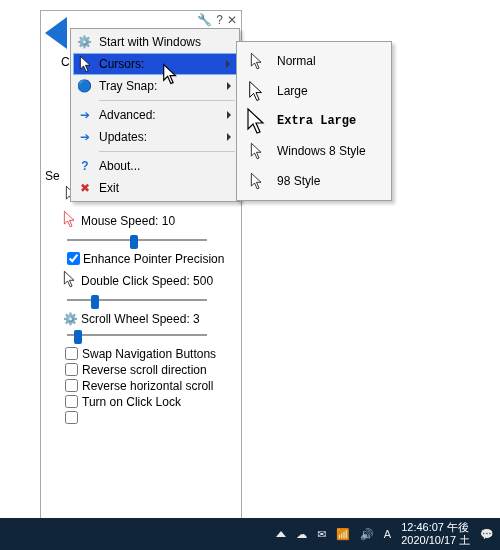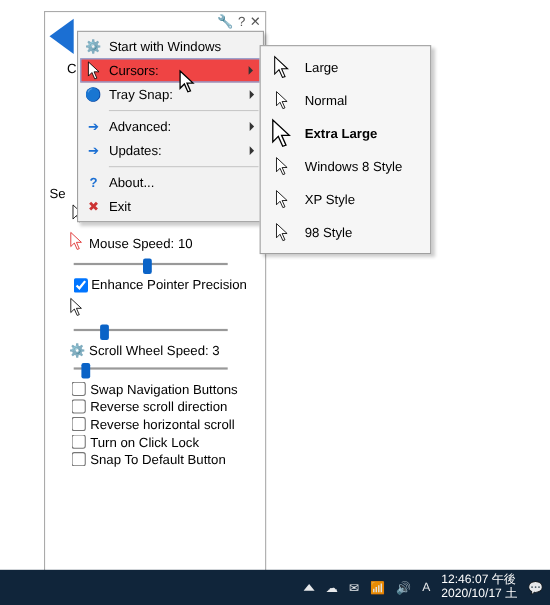--- a/index.html
+++ b/index.html
@@ -16,21 +16,21 @@
     width: 200px; height: 510px;
     background: #fff;
     border: 1px solid #aaa;
   }
   .app-title {
     position: absolute; right: 4px; top: 2px;
     display: flex; gap: 4px;
     color: #555;
   }
   .app-title span { cursor: default; }
-  .prec-row { display:flex; align-items:center; gap:3px; margin:2px 0 2px 26px; }
+  .prec-row { display:flex; align-items:flex-start; gap:3px; margin:2px 0 2px 26px; }
   .label-row { margin: 4px 0 0 22px; display:flex; align-items:center; gap:4px; }
   .label-row .cico { width:14px; }
   .slider {
     position: relative;
     width: 140px; height: 16px;
     margin: 1px 0 4px 26px;
   }
   .slider .track {
     position:absolute; left:0; right:0; top:7px; height:2px;
     background:#999;
@@ -63,21 +63,21 @@
     z-index:10;
   }
   .menu .item {
     display:flex; align-items:center;
     height:22px;
     padding: 0 18px 0 4px;
     gap:6px;
     position:relative;
     white-space:nowrap;
   }
-  .menu .item.hover { background:#ef4444; border:1px solid #7bb3ef; padding:0 17px 0 3px; height:20px;}
+  .menu .item.hover { background:#1d4ed8; border:1px solid #7bb3ef; padding:0 17px 0 3px; height:20px;}
   .menu .item .ico { width:16px; height:16px; display:flex; align-items:center; justify-content:center; }
   .menu .sep { height:1px; background:#c8c8c8; margin:3px 2px 3px 26px; }
   .menu .item .arrow {
     position:absolute; right:6px; top:50%; transform:translateY(-50%);
     width:0;height:0;
     border-top:4px solid transparent;
     border-bottom:4px solid transparent;
     border-left:4px solid #333;
   }
   .menu.main { left:70px; top:28px; width:164px; }
@@ -93,21 +93,21 @@
     padding:4px 2px;
     z-index:11;
   }
   .submenu .sitem {
     display:flex; align-items:center;
     height:30px; gap:10px;
     padding:0 10px 0 6px;
     white-space:nowrap;
   }
   .submenu .sitem .sico { width:22px; display:flex; align-items:center; justify-content:center; }
-  .submenu .sitem.sel { font-weight:bold; }
+  .submenu .sitem.sel { font-weight:bold;font-family:Liberation Mono, monospace; }
 
   .cursor-svg-sm svg { width:13px; height:18px; }
   .cursor-svg-md svg { width:16px; height:22px; }
   .cursor-svg-lg svg { width:20px; height:28px; }
 
   
   .pointer {
     position:absolute;
     left:162px; top:63px;
     z-index:50;
@@ -173,20 +173,21 @@
       <input type="checkbox" checked="" style="">
       <span>Enhance Pointer Precision</span>
     </div>
 
     <div class="label-row">
       <span class="cico cursor-svg-sm">
         <svg viewBox="0 0 20 28">
             <path d="M2 2 L2 22 L7 17 L11 26 L14 25 L10 16 L17 16 Z" fill="#fff" stroke="#000" stroke-width="1.2"></path>
           </svg>
       </span>
+      <span>Double Click Speed: 500</span>
     </div>
     <div class="slider">
       <div class="track"></div>
       <div class="thumb" style="left:20%"></div>
     </div>
 
     <div class="label-row">
       <span class="cico">⚙️</span>
       <span>Scroll Wheel Speed: 3</span>
     </div>
@@ -206,21 +207,20 @@
     <div class="chk-row">
         <input type="checkbox" style="">
         <span>Reverse horizontal scroll</span>
       </div>
     <div class="chk-row">
         <input type="checkbox" style="">
         <span>Turn on Click Lock</span>
       </div>
     <div class="chk-row">
         <input type="checkbox" style="">
-        <span>Snap To Default Button</span>
       </div>
   </div>
 </div>
 
 <div class="menu main">
   <div class="item">
     <span class="ico">⚙️</span>
     <span>Start with Windows</span>
   </div>
   <div class="item hover">
@@ -254,58 +254,50 @@
     <span>About...</span>
   </div>
   <div class="item">
     <span class="ico" style="color:#c33">✖</span>
     <span>Exit</span>
   </div>
 </div>
 
 <div class="submenu">
   <div class="sitem">
+    <span class="sico cursor-svg-sm">
+        <svg viewBox="0 0 20 28">
+          <path d="M2 2 L2 22 L7 17 L11 26 L14 25 L10 16 L17 16 Z" fill="#fff" stroke="#000" stroke-width="1.2"></path>
+        </svg>
+      </span>
+    <span>Normal</span>
+  </div>
+  <div class="sitem">
     <span class="sico cursor-svg-md">
         <svg viewBox="0 0 20 28">
           <path d="M2 2 L2 22 L7 17 L11 26 L14 25 L10 16 L17 16 Z" fill="#fff" stroke="#000" stroke-width="1.2"></path>
         </svg>
       </span>
     <span>Large</span>
+  </div>
+  <div class="sitem sel">
+    <span class="sico cursor-svg-lg">
+        <svg viewBox="0 0 20 28">
+          <path d="M2 2 L2 22 L7 17 L11 26 L14 25 L10 16 L17 16 Z" fill="#fff" stroke="#000" stroke-width="1.2"></path>
+        </svg>
+      </span>
+    <span>Extra Large</span>
   </div>
   <div class="sitem">
     <span class="sico cursor-svg-sm">
         <svg viewBox="0 0 20 28">
           <path d="M2 2 L2 22 L7 17 L11 26 L14 25 L10 16 L17 16 Z" fill="#fff" stroke="#000" stroke-width="1.2"></path>
         </svg>
       </span>
-    <span>Normal</span>
-  </div>
-  <div class="sitem sel">
-    <span class="sico cursor-svg-lg">
-        <svg viewBox="0 0 20 28">
-          <path d="M2 2 L2 22 L7 17 L11 26 L14 25 L10 16 L17 16 Z" fill="#fff" stroke="#000" stroke-width="1.2"></path>
-        </svg>
-      </span>
-    <span>Extra Large</span>
-  </div>
-  <div class="sitem">
-    <span class="sico cursor-svg-sm">
-        <svg viewBox="0 0 20 28">
-          <path d="M2 2 L2 22 L7 17 L11 26 L14 25 L10 16 L17 16 Z" fill="#fff" stroke="#000" stroke-width="1.2"></path>
-        </svg>
-      </span>
     <span>Windows 8 Style</span>
-  </div>
-  <div class="sitem">
-    <span class="sico cursor-svg-sm">
-        <svg viewBox="0 0 20 28">
-          <path d="M2 2 L2 22 L7 17 L11 26 L14 25 L10 16 L17 16 Z" fill="#fff" stroke="#000" stroke-width="1.2"></path>
-        </svg>
-      </span>
-    <span>XP Style</span>
   </div>
   <div class="sitem">
     <span class="sico cursor-svg-sm">
         <svg viewBox="0 0 20 28">
           <path d="M2 2 L2 22 L7 17 L11 26 L14 25 L10 16 L17 16 Z" fill="#fff" stroke="#000" stroke-width="1.2"></path>
         </svg>
       </span>
     <span>98 Style</span>
   </div>
 </div>

